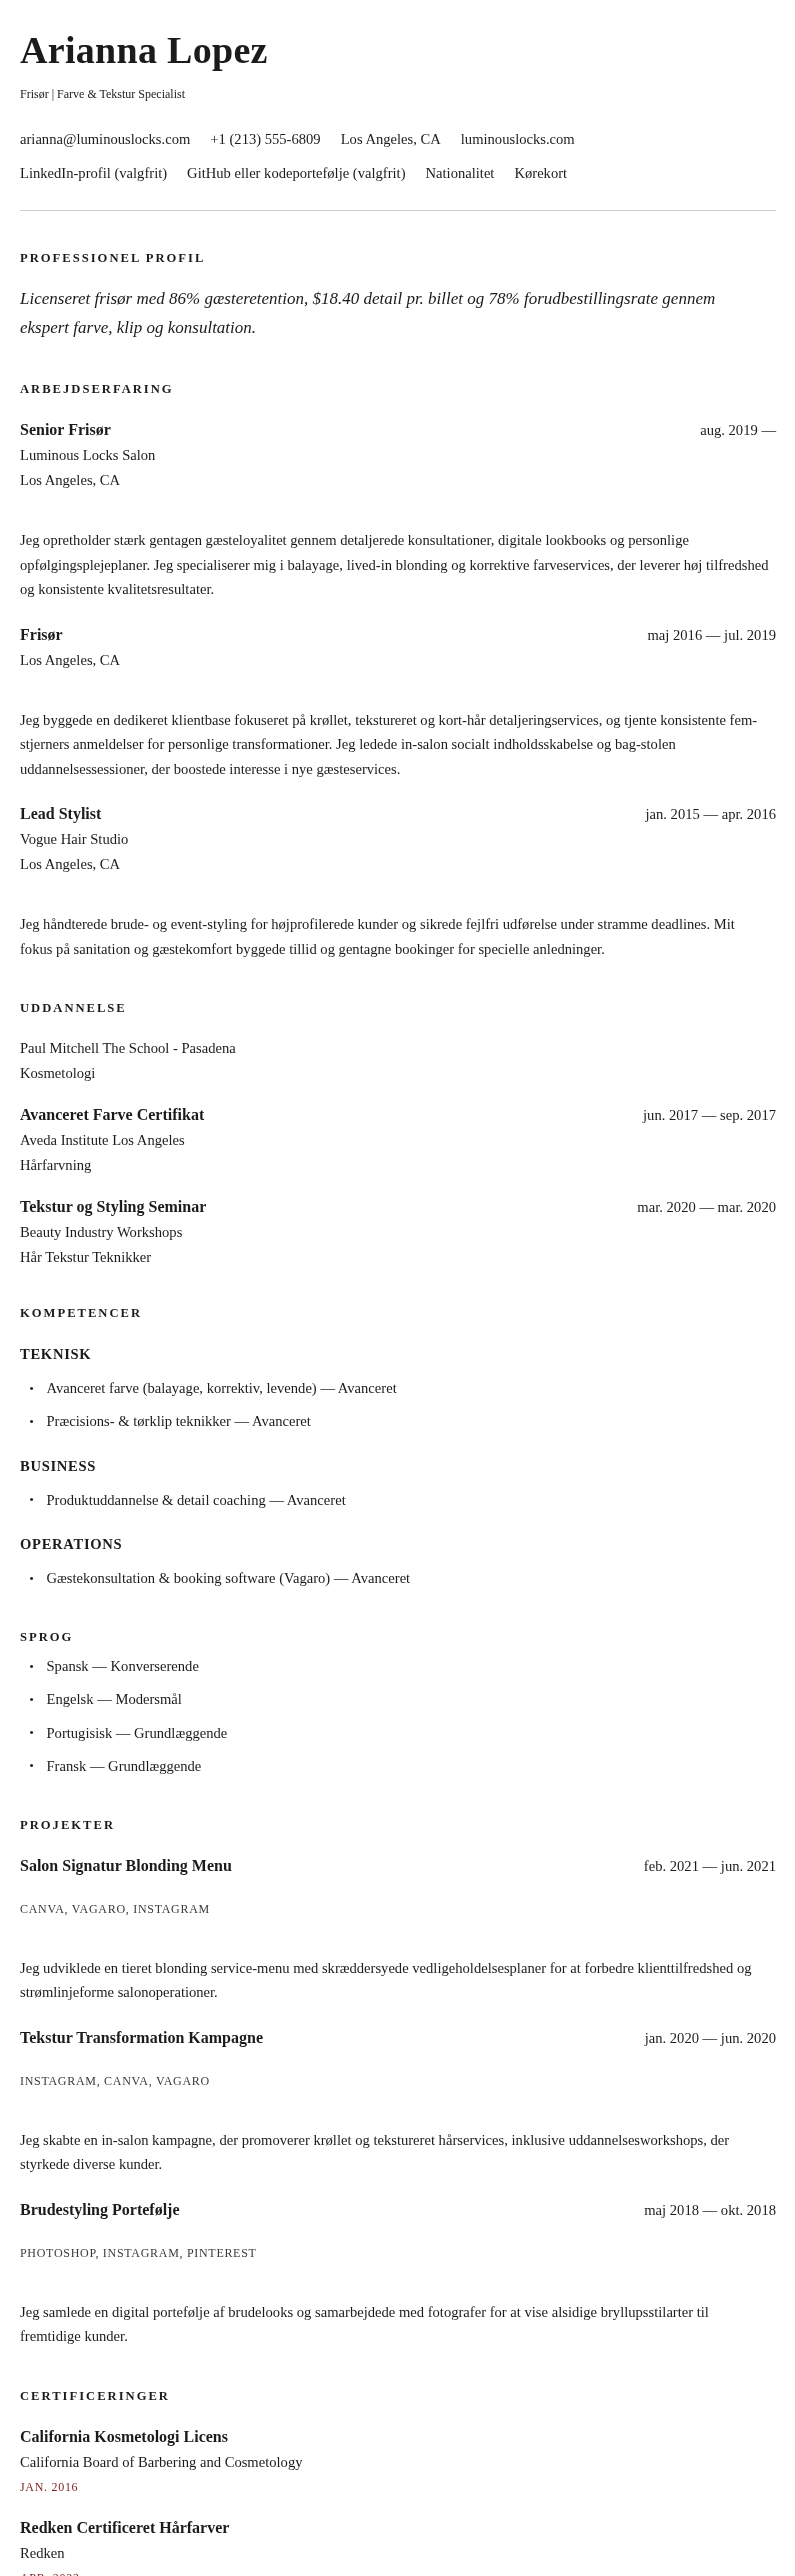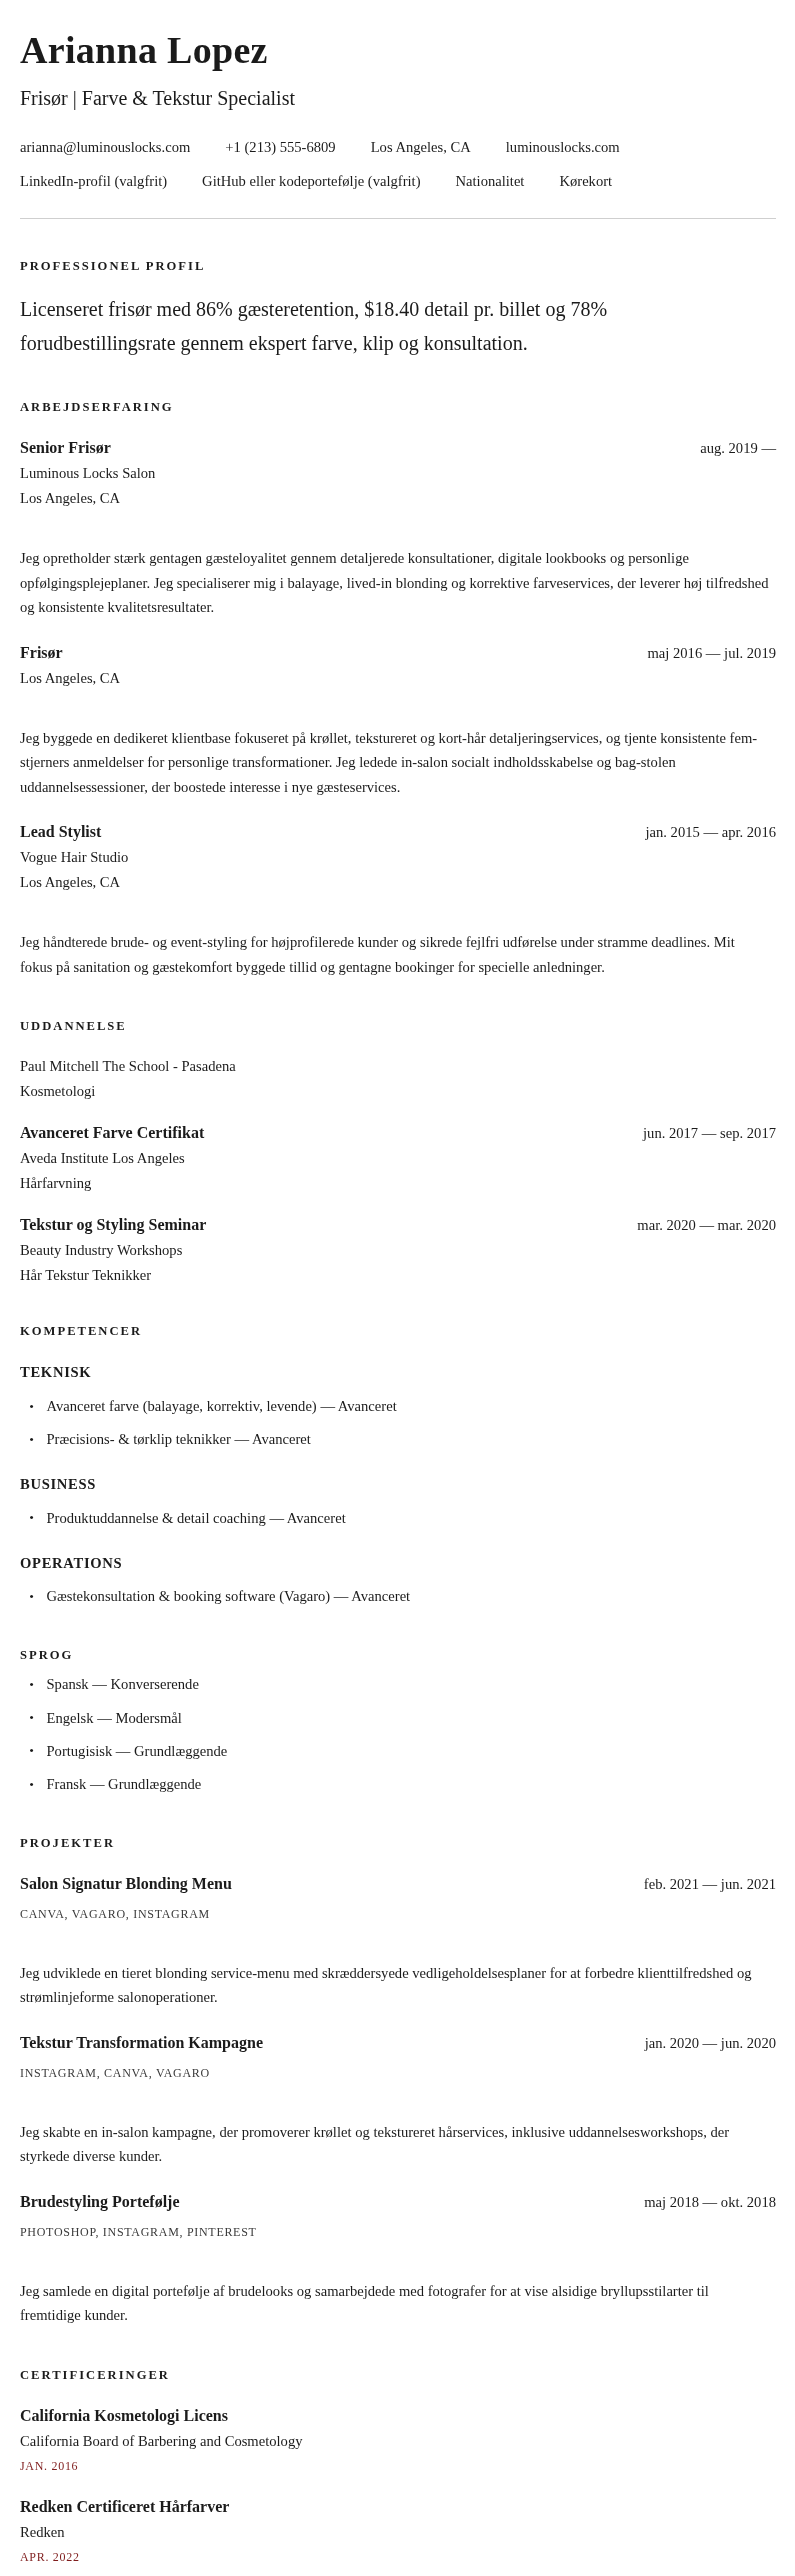--- a/index.html
+++ b/index.html
@@ -5,40 +5,40 @@
   html, body { margin: 0; padding: 0; background: #ffffff; }
   body {
     width: 796px;
     color: #1b1b1b;
     font-family: "Liberation Serif", serif;
     -webkit-font-smoothing: antialiased;
   }
   .page { box-sizing: border-box; width: 796px; min-height: 2576px; padding: 18.6px 20px 53px; }
 
   .name { font-size: 38px; font-weight: bold; letter-spacing: 0.3px; margin: 10.6px 0 14.6px; line-height: 1.15; }
-  .subtitle { font-size: 20px; margin: 14px 0 29px; }
-  .contact-row { display: flex; flex-wrap: wrap; gap: 35px; font-size: 14.6px; margin: 0 0 17px; }
+  .subtitle { font-size: 12px; margin: 14px 0 29px; }
+  .contact-row { display: flex; flex-wrap: wrap; gap: 20px; font-size: 14.6px; margin: 0 0 17px; }
   .divider { border: none; border-top: 0.7px solid #cfcfcf; margin: 28px 0 0; }
 
   .section-heading { font-size: 12.6px; font-weight: bold; letter-spacing: 2px; margin: 40px 0 0; }
-  .profile-text { font-size: 20px; line-height: 1.68; margin: 18.6px 0 0; max-width: 743px; }
+  .profile-text { font-size: 17px; line-height: 1.68; margin: 18.6px 0 0; max-width: 743px; font-style: italic; }
 
   .item { margin-top: 24px; }
   .item-header { display: flex; justify-content: space-between; align-items: baseline; }
   .item-title { font-size: 16px; font-weight: bold; }
   .item-dates { font-size: 14.6px; white-space: nowrap; }
   .item-sub { font-size: 14.6px; margin-top: 8px; }
   .item-desc { font-size: 14.6px; line-height: 1.68; margin-top: 39px; max-width: 749px; }
 
   .subsection-title { font-size: 14.6px; font-weight: bold; letter-spacing: 0.7px; margin-top: 25px; }
   ul.bullets { list-style: none; margin: 10.6px 0 0; padding: 0; font-size: 14.6px; }
   ul.bullets li { position: relative; padding-left: 26.5px; margin-top: 11.3px; line-height: 1.5; }
   ul.bullets li::before { content: "\2022"; position: absolute; left: 9.3px; top: 0.7px; font-size: 13.3px; }
 
-  .tech-line { font-size: 12px; letter-spacing: 0.7px; color: #3a3a3a; margin-top: 14px; }
+  .tech-line { font-size: 12px; letter-spacing: 0.7px; color: #3a3a3a; margin-top: 27px; }
   .cert-org { font-size: 14.6px; margin-top: 8px; }
   .cert-date { font-size: 12px; letter-spacing: 0.7px; color: #7f1d1d; margin-top: 9.3px; }
 </style>
 </head>
 <body>
 
 <div class="page">
 
   <header>
     <h1 class="name">Arianna Lopez</h1>

